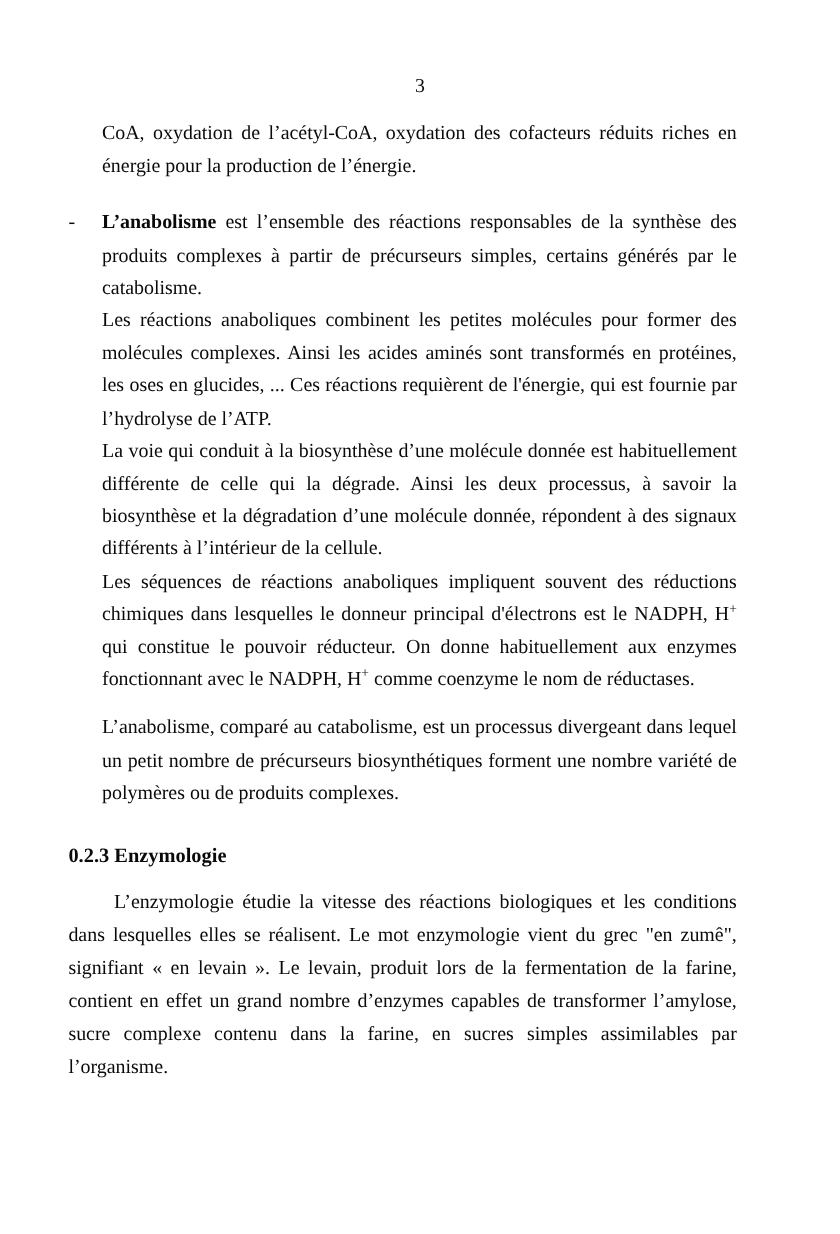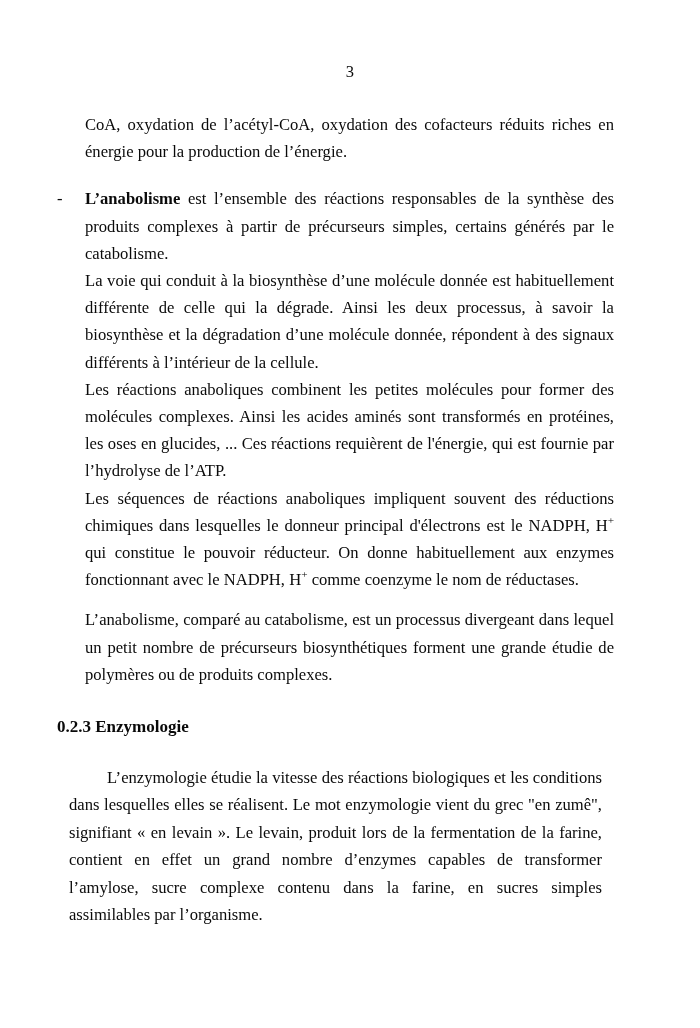--- a/index.html
+++ b/index.html
@@ -34,21 +34,21 @@
     text-align: center;
     font-size: 16.5px;
     line-height: 20px;
     letter-spacing: 0.2px;
   }
 
   
   .body-col {
     position: absolute;
     left: 57px;
-    top: 111px;
+    top: 97px;
     width: 557px;
   }
 
   
   .indent-block {
     margin-left: 28px;
     width: 529px;
   }
 
   p.para {
@@ -92,21 +92,21 @@
   
   h2.section-heading {
     margin: 0;
     font-size: 17px;
     line-height: 24px;
     font-weight: bold;
     text-align: left;
   }
 
   p.final-para {
-    margin: 12px;
+    margin: 0;
     font-size: 16.6px;
     line-height: 27.4px;
     text-align: justify;
     text-justify: inter-word;
     text-indent: 38px;
   }
 </style>
 </head>
 <body>
 
@@ -121,29 +121,29 @@
     </div>
 
     <div class="gap-md"></div>
 
     <div class="bullet-item">
       <span class="bullet-marker">-</span>
       <p class="para"><span class="bold underline">L’anabolisme</span><span> est l’ensemble des réactions responsables de la synthèse des produits complexes à partir de précurseurs simples, certains générés par le catabolisme.</span></p>
     </div>
 
     <div class="indent-block">
+      <p class="para">Les réactions anaboliques combinent les petites molécules pour former des molécules complexes. Ainsi les acides aminés sont transformés en protéines, les oses en glucides, ... Ces réactions requièrent de l'énergie, qui est fournie par l’hydrolyse de l’ATP.</p>
+
       <p class="para">La voie qui conduit à la biosynthèse d’une molécule donnée est habituellement différente de celle qui la dégrade. Ainsi  les deux processus, à savoir la biosynthèse et la dégradation d’une molécule donnée, répondent à des signaux différents à l’intérieur de la cellule.</p>
-
-      <p class="para">Les réactions anaboliques combinent les petites molécules pour former des molécules complexes. Ainsi les acides aminés sont transformés en protéines, les oses en glucides, ... Ces réactions requièrent de l'énergie, qui est fournie par l’hydrolyse de l’ATP.</p>
 
       <p class="para"><span>Les  séquences de réactions  anaboliques impliquent souvent des réductions chimiques dans lesquelles le donneur principal d'électrons est le </span><span class="underline"><span>NADPH, H</span><sup class="plus">+</sup></span><span> qui constitue le pouvoir réducteur. On donne habituellement aux enzymes fonctionnant avec le </span><span>NADPH, H</span><sup class="plus">+</sup><span> comme coenzyme le nom de </span><span class="italic">réductases</span><span>.</span></p>
 
       <div class="gap-sm"></div>
 
-      <p class="para">L’anabolisme, comparé au catabolisme, est un processus divergeant dans lequel un petit nombre de précurseurs biosynthétiques forment une grande étudie de polymères ou de produits complexes.</p>
+      <p class="para">L’anabolisme, comparé au catabolisme, est un processus divergeant dans lequel un petit nombre de précurseurs biosynthétiques forment une nombre variété de polymères ou de produits complexes.</p>
     </div>
 
     <div class="gap-lg"></div>
 
     <h2 class="section-heading">0.2.3 Enzymologie</h2>
 
     <div class="gap-sm"></div>
 
     <p class="final-para">L’enzymologie étudie la vitesse des réactions biologiques et les conditions dans lesquelles elles se réalisent. Le mot enzymologie vient du grec "en zumê", signifiant « en levain ». Le levain, produit lors de la fermentation de la farine, contient en effet un grand nombre d’enzymes capables de transformer l’amylose, sucre complexe contenu dans la farine, en sucres simples assimilables par l’organisme.</p>
 

